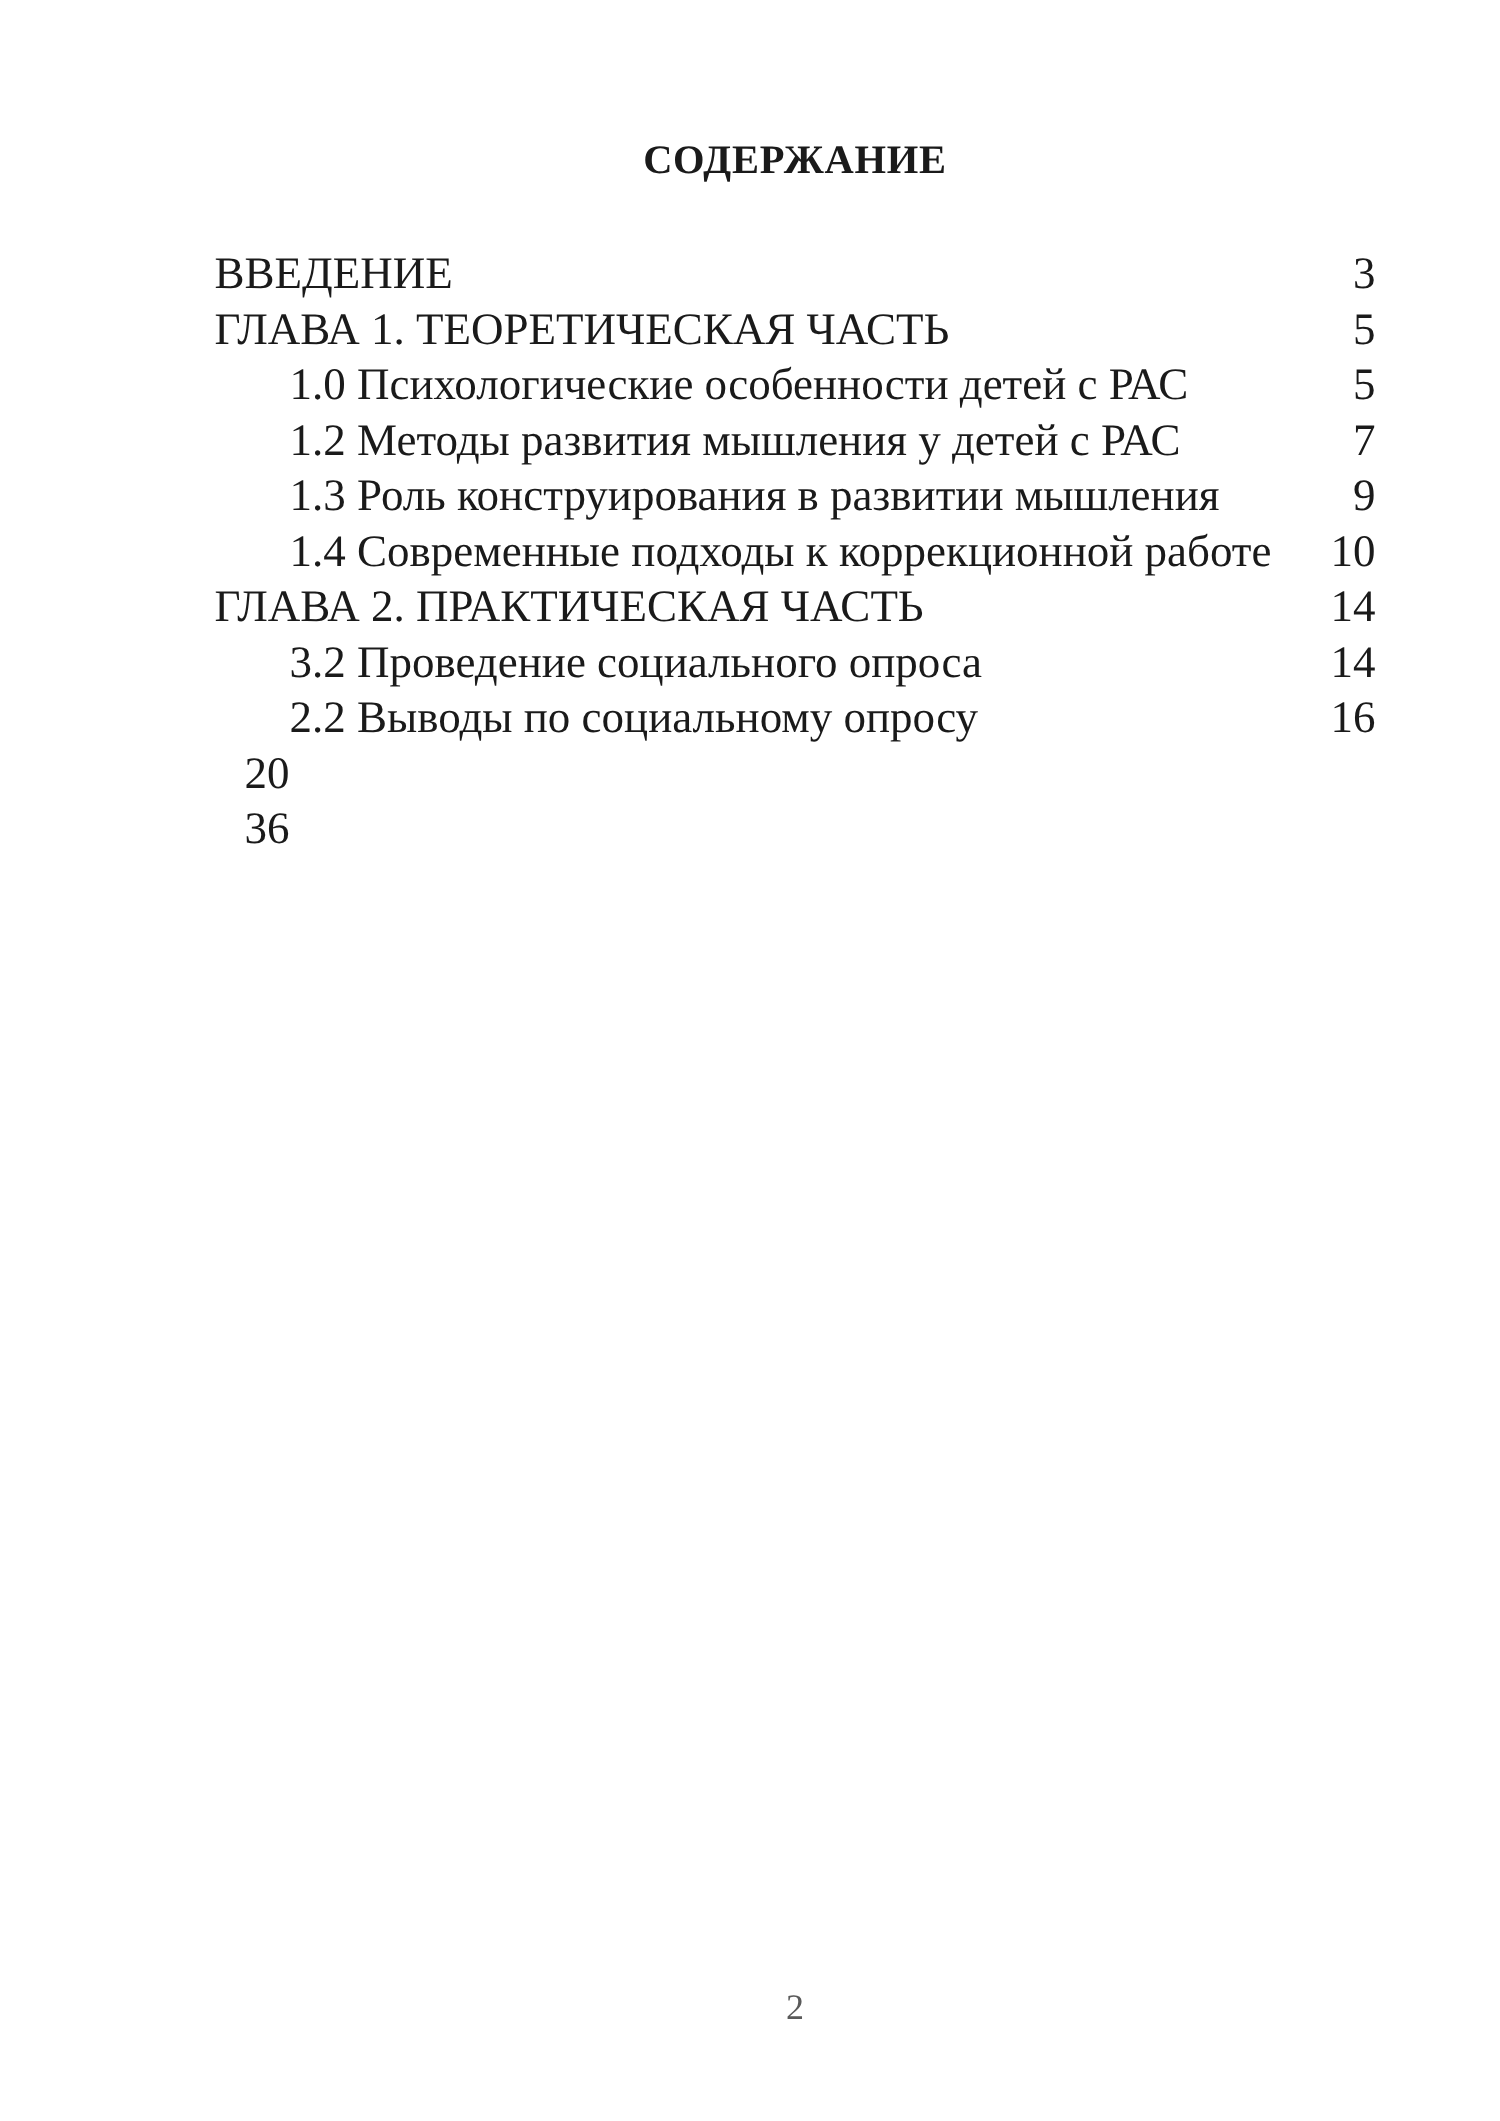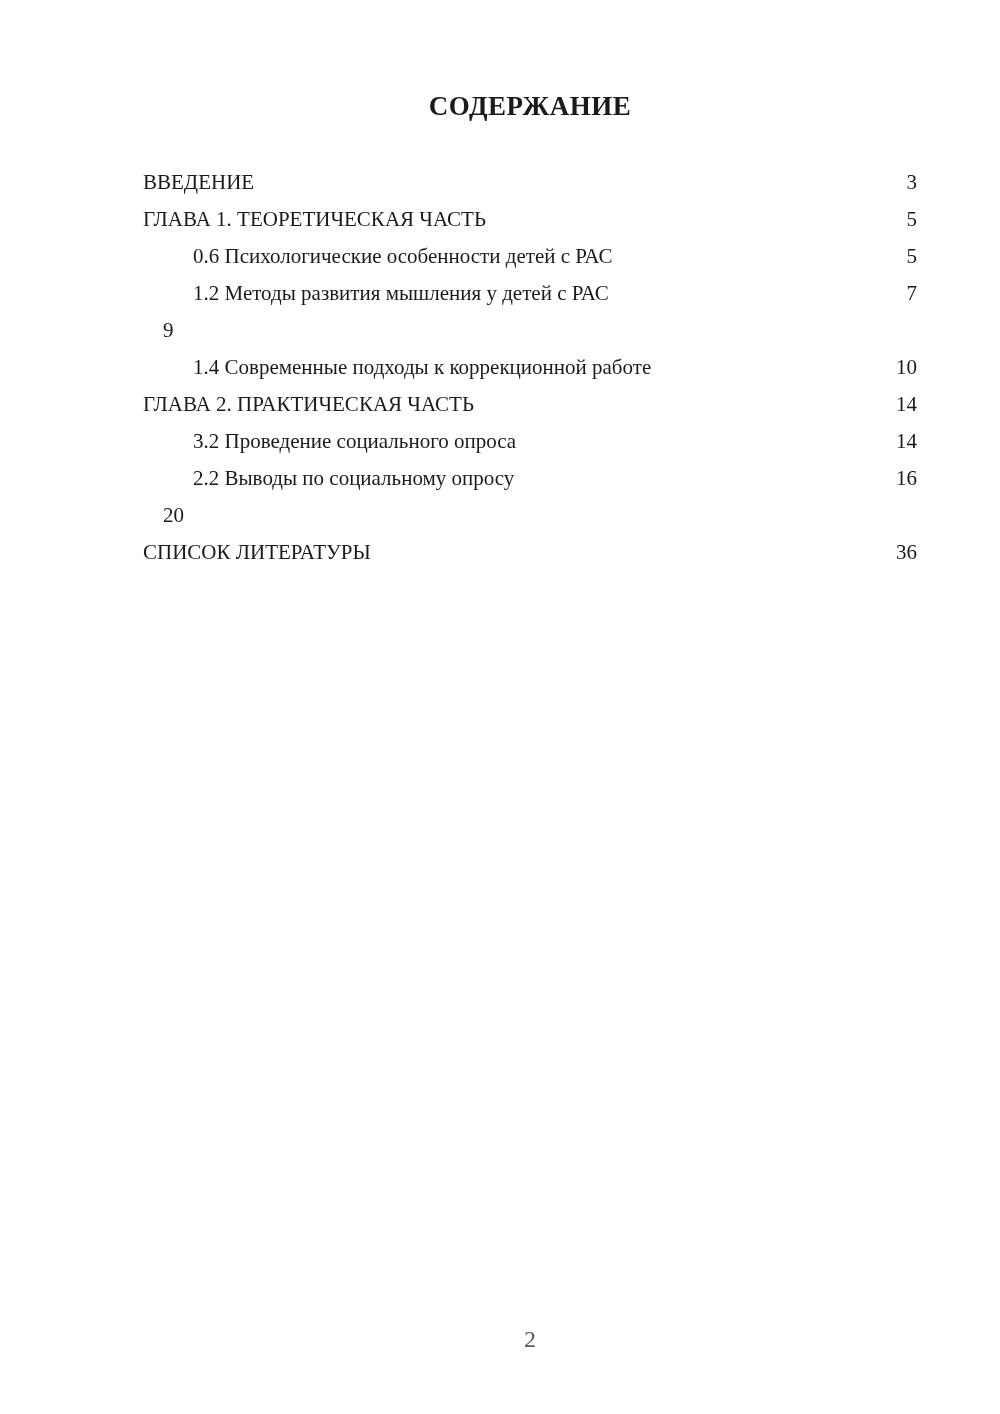--- a/index.html
+++ b/index.html
@@ -33,21 +33,21 @@
     position: absolute;
     top: 164px;
     left: 143px;
     width: 774px;
   }
   .toc-row {
     display: flex;
     justify-content: space-between;
     align-items: flex-end;
     height: 37px;
-    font-size: 21px;
+    font-size: 30px;
     line-height: 37px;
     white-space: nowrap;
   }
   .toc-row .toc-label {
     flex: 0 1 auto;
     overflow: hidden;
   }
   .toc-row.level-1 .toc-label {
     padding-left: 50px;
   }
@@ -78,28 +78,29 @@
 
   <div class="toc-row level-0">
         <span class="toc-label">ВВЕДЕНИЕ</span>
         <span class="toc-page">3</span>
       </div>
       <div class="toc-row level-0">
         <span class="toc-label">ГЛАВА 1. ТЕОРЕТИЧЕСКАЯ ЧАСТЬ</span>
         <span class="toc-page">5</span>
       </div>
       <div class="toc-row level-1">
-        <span class="toc-label">0.6 Психологические особенности детей с РАС</span>
+        <span class="toc-label">1.0 Психологические особенности детей с РАС</span>
         <span class="toc-page">5</span>
       </div>
       <div class="toc-row level-1">
         <span class="toc-label">1.2 Методы развития мышления у детей с РАС</span>
         <span class="toc-page">7</span>
       </div>
       <div class="toc-row level-1">
+        <span class="toc-label">1.3 Роль конструирования в развитии мышления</span>
         <span class="toc-page">9</span>
       </div>
       <div class="toc-row level-1">
         <span class="toc-label">1.4 Современные подходы к коррекционной работе</span>
         <span class="toc-page">10</span>
       </div>
       <div class="toc-row level-0">
         <span class="toc-label">ГЛАВА 2. ПРАКТИЧЕСКАЯ ЧАСТЬ</span>
         <span class="toc-page">14</span>
       </div>
@@ -108,20 +109,19 @@
         <span class="toc-page">14</span>
       </div>
       <div class="toc-row level-1">
         <span class="toc-label">2.2 Выводы по социальному опросу</span>
         <span class="toc-page">16</span>
       </div>
       <div class="toc-row level-0">
         <span class="toc-page">20</span>
       </div>
       <div class="toc-row level-0">
-        <span class="toc-label">СПИСОК ЛИТЕРАТУРЫ</span>
         <span class="toc-page">36</span>
       </div>
     </div>
 
   <div class="page-footer">2</div>
 
 </div>
 
 </body></html>

